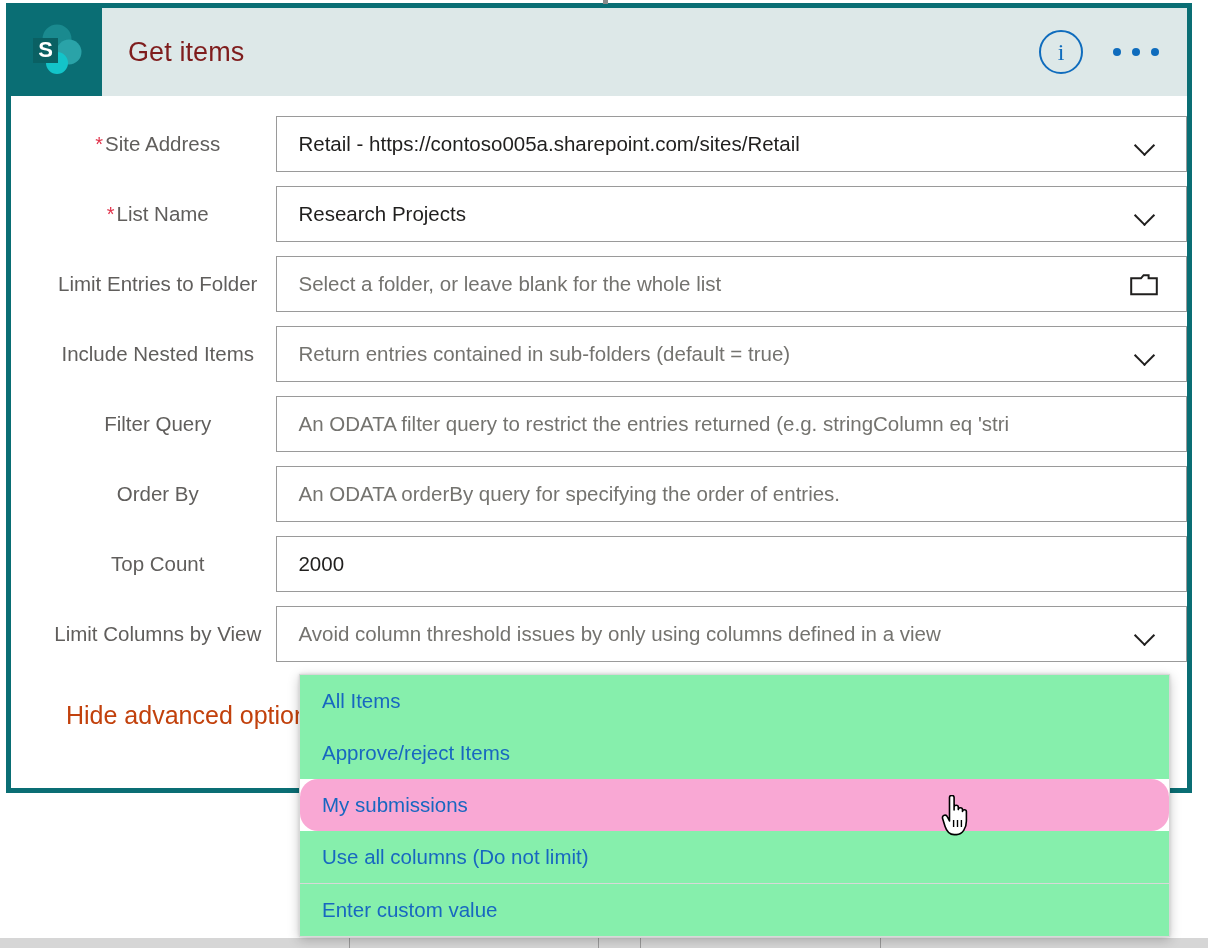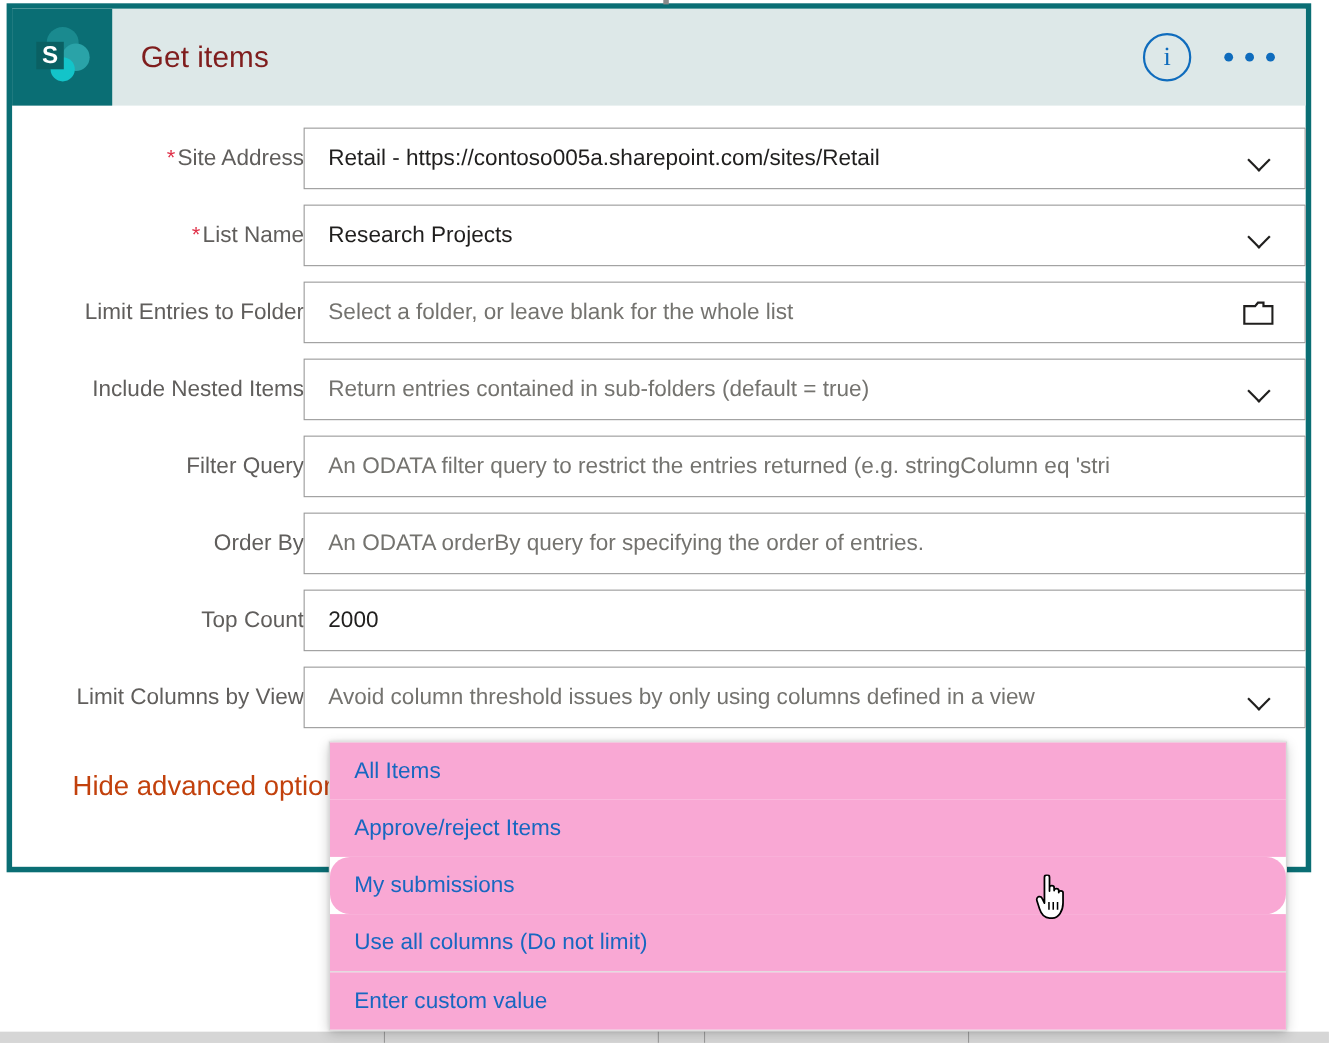--- a/index.html
+++ b/index.html
@@ -126,21 +126,21 @@
     height: 70px;
   }
   .form-label {
     width: 287px;
     box-sizing: border-box;
     padding-left: 28px;
     padding-top: 16px;
     font-size: 20.5px;
     color: #605e5c;
     white-space: nowrap;
-    text-align: right;
+    text-align: center;
   }
   .form-label .req {
     color: #e0334b;
     font-size: 20px;
     margin-right: 2px;
   }
   .field {
     position: relative;
     width: 993px;
     height: 56px;
@@ -211,21 +211,21 @@
     box-sizing: border-box;
   }
   .dd-item {
     height: 52px;
     display: flex;
     align-items: center;
     padding-left: 22px;
     font-size: 20.5px;
     color: #1867c0;
     cursor: pointer;
-    background: #f9a8d4;
+    background: #86efac;
     white-space: nowrap;
   }
   .dd-item.hover { background: #f9a8d4; border-radius: 18px; }
   .dd-sep {
     height: 1px;
     background: #d8d8d8;
     margin: 0;
   }
 
   

